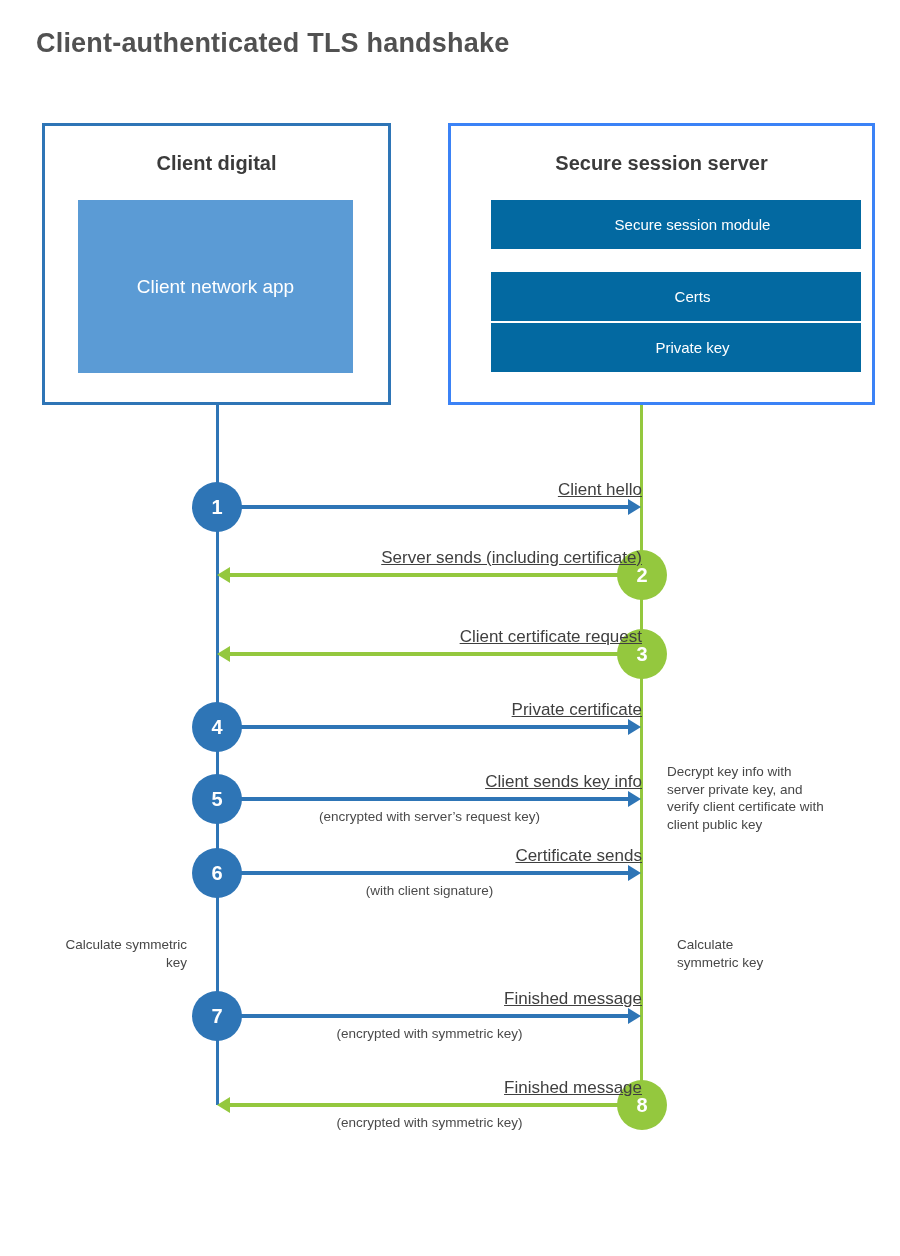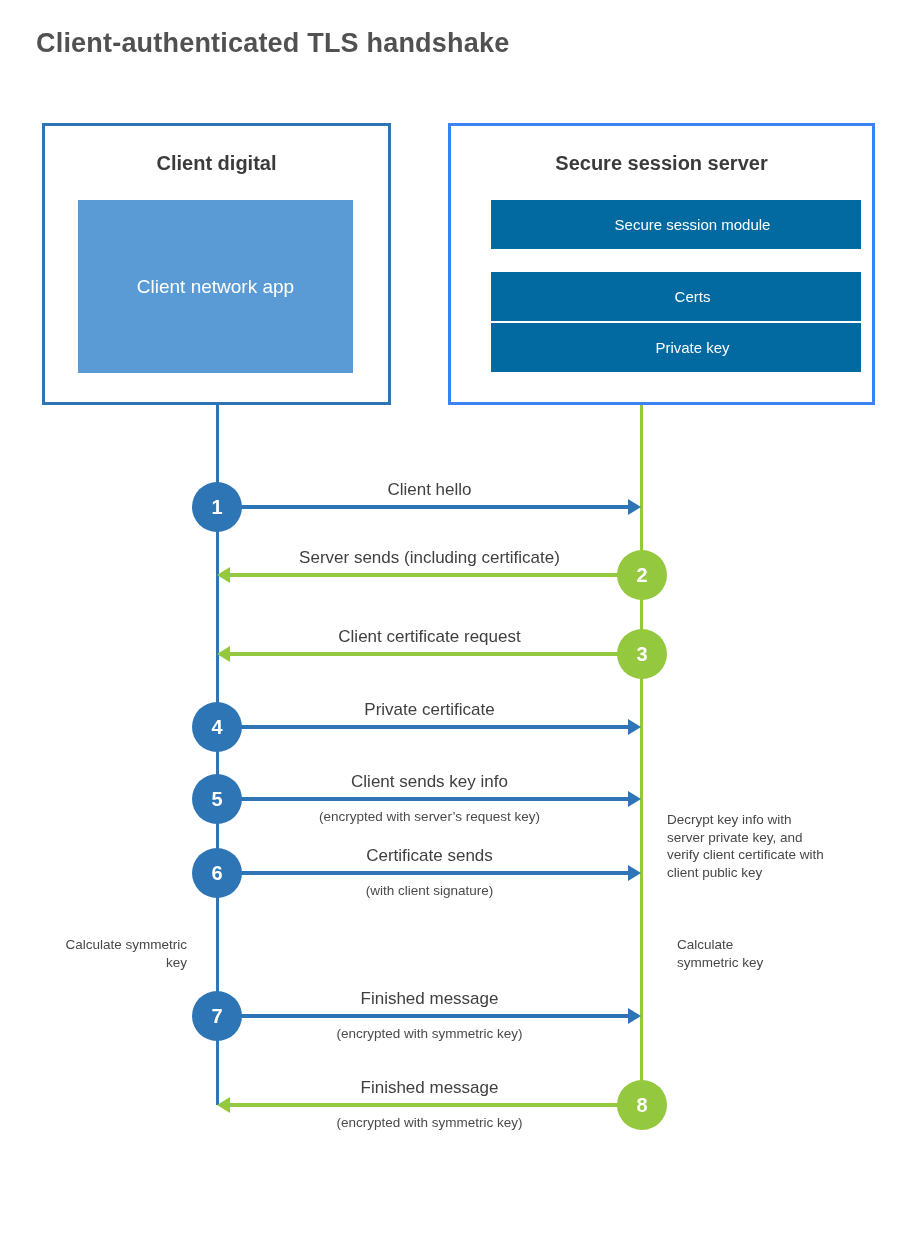--- a/index.html
+++ b/index.html
@@ -112,43 +112,44 @@
     font-size: 20px;
     font-weight: bold;
   }
   .s-circle.blue  { left: 192px; background: #2e75b6; }
   .s-circle.green { left: 617px; background: #94c83e; }
   .s-label {
     position: absolute;
     left: 217px;
     width: 425px;
     bottom: 7px;
-    text-align: center;
+    text-align: right;
     font-size: 17px;
     color: #3f3f3f;
+    text-decoration: underline;
   }
   .s-sub {
     position: absolute;
     left: 217px;
     width: 425px;
     top: 10px;
     text-align: center;
     font-size: 13.5px;
     color: #4a4a4a;
   }
   
   .note {
     position: absolute;
     font-size: 13.5px;
     line-height: 17.5px;
     color: #474747;
   }
   .note.calc-left  { left: 47px;  top: 936px; width: 140px; text-align: right; }
   .note.calc-right { left: 677px; top: 936px; width: 120px; text-align: left; }
-  .note.decrypt    { left: 667px; top: 763px; width: 165px; text-align: left; margin-top: 48px; }
+  .note.decrypt    { left: 667px; top: 763px; width: 165px; text-align: left; }
 </style>
 </head>
 <body>
 
 <div id="page">
 
   <div class="page-title">Client-authenticated TLS handshake</div>
 
   <div class="actor-box client-box">
     <div class="actor-title">Client digital</div>

